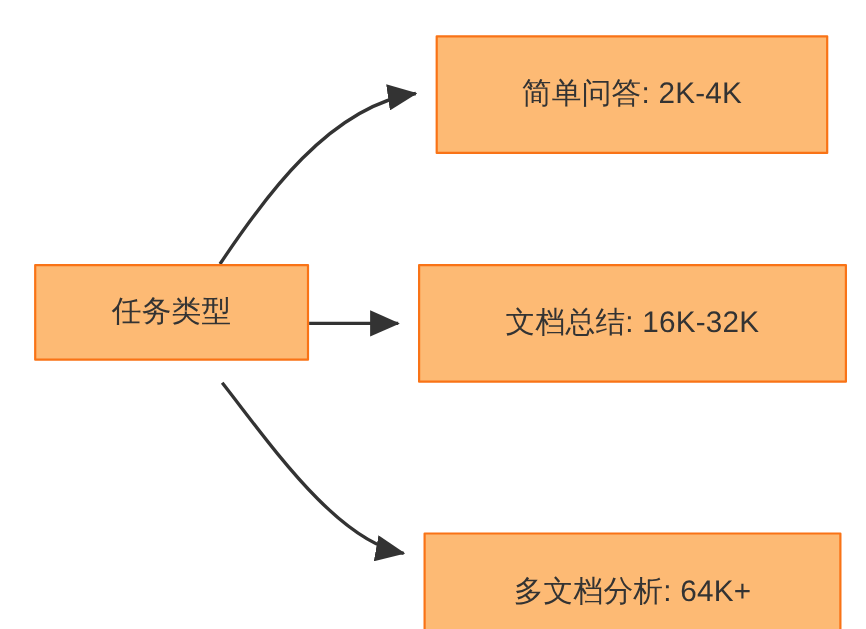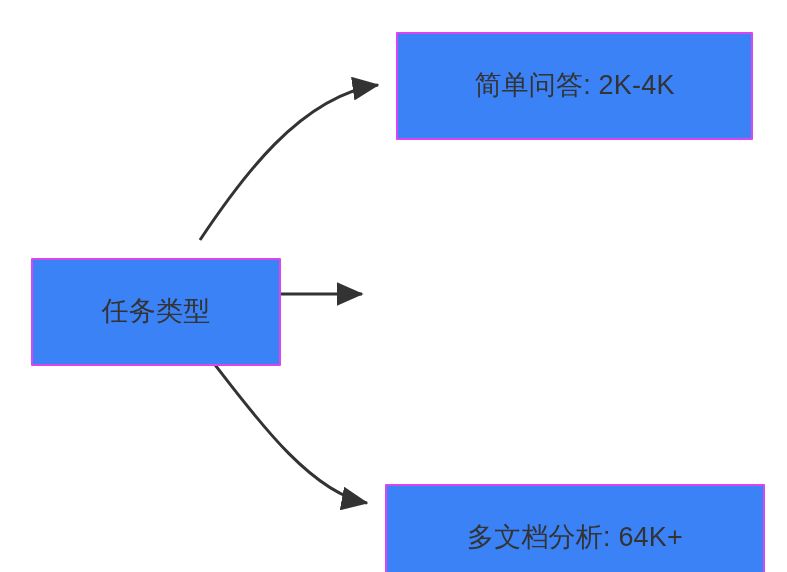--- a/index.html
+++ b/index.html
@@ -22,36 +22,36 @@
     width: 787px;
     height: 572px;
     pointer-events: none;
   }
   .node {
     position: absolute;
     box-sizing: border-box;
     display: flex;
     align-items: center;
     justify-content: center;
-    background: #3b82f6;
-    border: 2px solid #d946ef;
+    background: #fdba74;
+    border: 2px solid #f97316;
     border-radius: 1px;
   }
   .node-label {
     font-size: 27px;
     line-height: 1.1;
     color: #333333;
     white-space: nowrap;
     letter-spacing: 0.2px;
   }
   #node-root {
     left: 31px;
-    top: 258px;
+    top: 240px;
     width: 250px;
-    height: 108px;
+    height: 88px;
   }
   #node-simple-qa {
     left: 396px;
     top: 32px;
     width: 357px;
     height: 108px;
   }
   #node-doc-summary {
     left: 380px;
     top: 240px;
@@ -86,18 +86,21 @@
   </svg>
 
   <div class="node" id="node-root">
     <span class="node-label">任务类型</span>
   </div>
 
   <div class="node" id="node-simple-qa">
     <span class="node-label">简单问答: 2K-4K</span>
   </div>
 
+  <div class="node" id="node-doc-summary">
+    <span class="node-label">文档总结: 16K-32K</span>
+  </div>
 
   <div class="node" id="node-multi-doc">
     <span class="node-label">多文档分析: 64K+</span>
   </div>
 
 </div>
 
 </body></html>

